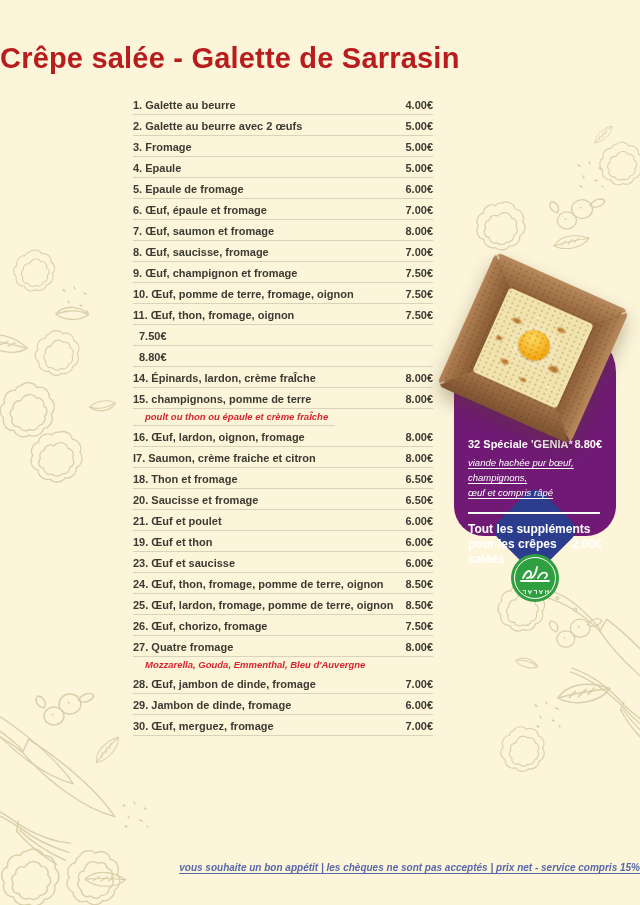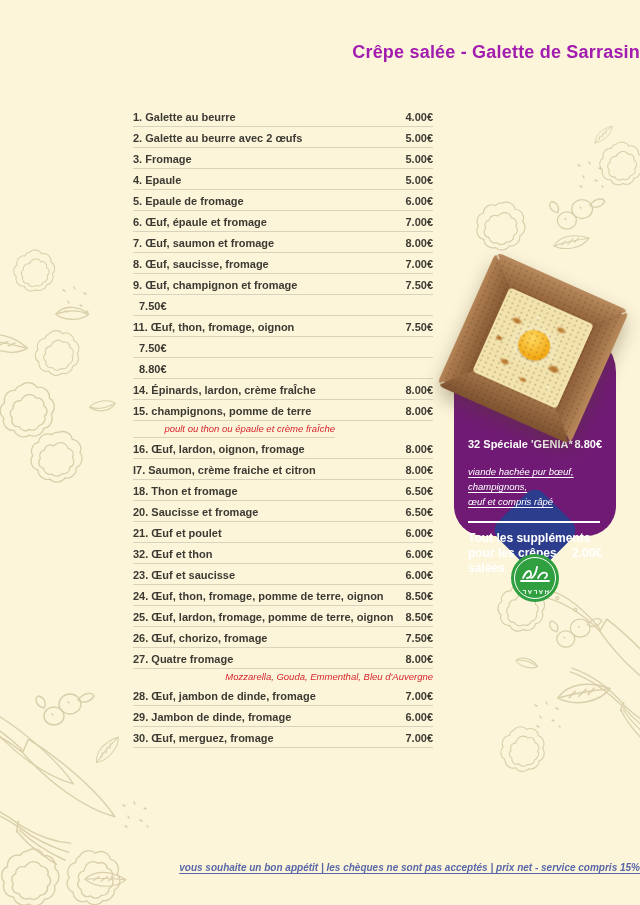--- a/index.html
+++ b/index.html
@@ -5,49 +5,49 @@
   html,body{margin:0;padding:0;}
   body{
     width:640px;height:905px;position:relative;overflow:hidden;
     background:#fcf5da;
     font-family:"Liberation Sans",sans-serif;
   }
   
   .doodles{position:absolute;left:0;top:0;z-index:1;}
   
   .page-title{
-    position:absolute;top:42px;left:0;width:100%;text-align:right;
-    font-size:18px;font-weight:bold;color:#a21caf;letter-spacing:.2px;z-index:2;
-  }
-  
-  .menu{position:absolute;left:133px;top:94px;width:300px;z-index:2;margin-top:12px;}
+    position:absolute;top:42px;left:0;width:100%;text-align:left;
+    font-size:29px;font-weight:bold;color:#b91c1c;letter-spacing:.2px;z-index:2;
+  }
+  
+  .menu{position:absolute;left:133px;top:94px;width:300px;z-index:2;}
   .row{
     display:flex;justify-content:space-between;align-items:baseline;
     border-bottom:1px solid #d9d3bc;padding:5px 0 3px;
     font-size:11px;line-height:12px;font-weight:bold;color:#3c3a33;
   }
   .iprice{font-weight:bold;white-space:nowrap;padding-left:6px;}
   .note{
-    font-size:9.5px;font-style:italic;font-weight:normal;color:#d6252c;
-    padding:3px 0 3px 12px;line-height:10px;text-align:right;
+    font-size:9.5px;font-style:italic;font-weight:bold;color:#d6252c;
+    padding:3px 0 3px 12px;line-height:10px;
   }
   .note-ul{border-bottom:1px solid #d9d3bc;max-width:190px;}
   
   .special{
     position:absolute;left:454px;top:330px;width:162px;height:206px;
     background:#701a75;border-radius:42px 42px 30px 30px;z-index:2;
     color:#fff;padding:108px 14px 0;box-sizing:border-box;
   }
   .badge-point{
     position:absolute;left:50%;bottom:-26px;width:64px;height:64px;
     transform:translateX(-50%) rotate(45deg);
     background:#2c3d8e;border-radius:12px;z-index:-1;
   }
   .sp-head{display:flex;justify-content:space-between;font-weight:bold;font-size:11px;}
-  .sp-desc{font-style:italic;font-size:9.5px;line-height:15px;margin-top:14px;}
+  .sp-desc{font-style:italic;font-size:9.5px;line-height:15px;margin-top:5px;}
   .sp-desc div{text-decoration:underline;text-underline-offset:2px;}
   .sp-div{border:none;border-top:2px solid #fff;margin:12px 0 8px;width:132px;}
   .sp-sup{font-weight:bold;font-size:12px;line-height:15px;}
   .sp-line2{display:flex;justify-content:flex-end;}
   
   .halal{
     position:absolute;left:50%;bottom:-66px;transform:translateX(-50%);
     width:48px;height:48px;border-radius:50%;background:#2f9f3f;z-index:4;
   }
   .halal::before{
@@ -218,20 +218,21 @@
     </div>
     <div class="row">
       <span>8. Œuf, saucisse, fromage</span>
       <span class="iprice">7.00€</span>
     </div>
     <div class="row">
       <span>9. Œuf, champignon et fromage</span>
       <span class="iprice">7.50€</span>
     </div>
     <div class="row">
+      <span>10. Œuf, pomme de terre, fromage, oignon</span>
       <span class="iprice">7.50€</span>
     </div>
     <div class="row">
       <span>11. Œuf, thon, fromage, oignon</span>
       <span class="iprice">7.50€</span>
     </div>
     <div class="row">
       <span class="iprice">7.50€</span>
     </div>
     <div class="row">
@@ -260,21 +261,21 @@
     </div>
     <div class="row">
       <span>20. Saucisse et fromage</span>
       <span class="iprice">6.50€</span>
     </div>
     <div class="row">
       <span>21. Œuf et poulet</span>
       <span class="iprice">6.00€</span>
     </div>
     <div class="row">
-      <span>32. Œuf et thon</span>
+      <span>19. Œuf et thon</span>
       <span class="iprice">6.00€</span>
     </div>
     <div class="row">
       <span>23. Œuf et saucisse</span>
       <span class="iprice">6.00€</span>
     </div>
     <div class="row">
       <span>24. Œuf, thon, fromage, pomme de terre, oignon</span>
       <span class="iprice">8.50€</span>
     </div>

